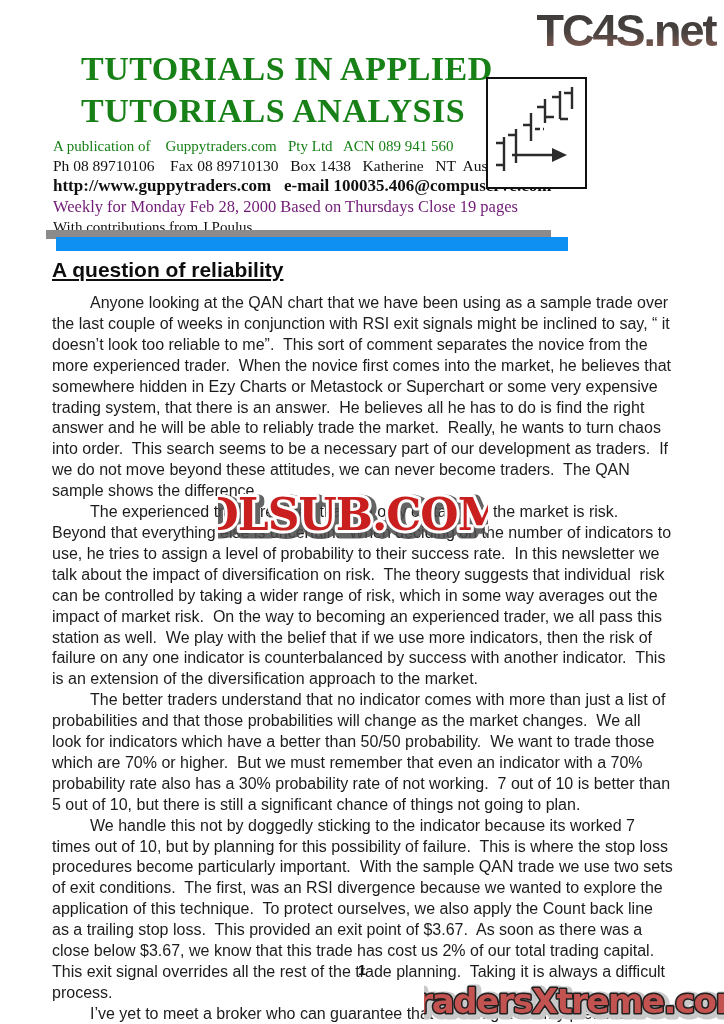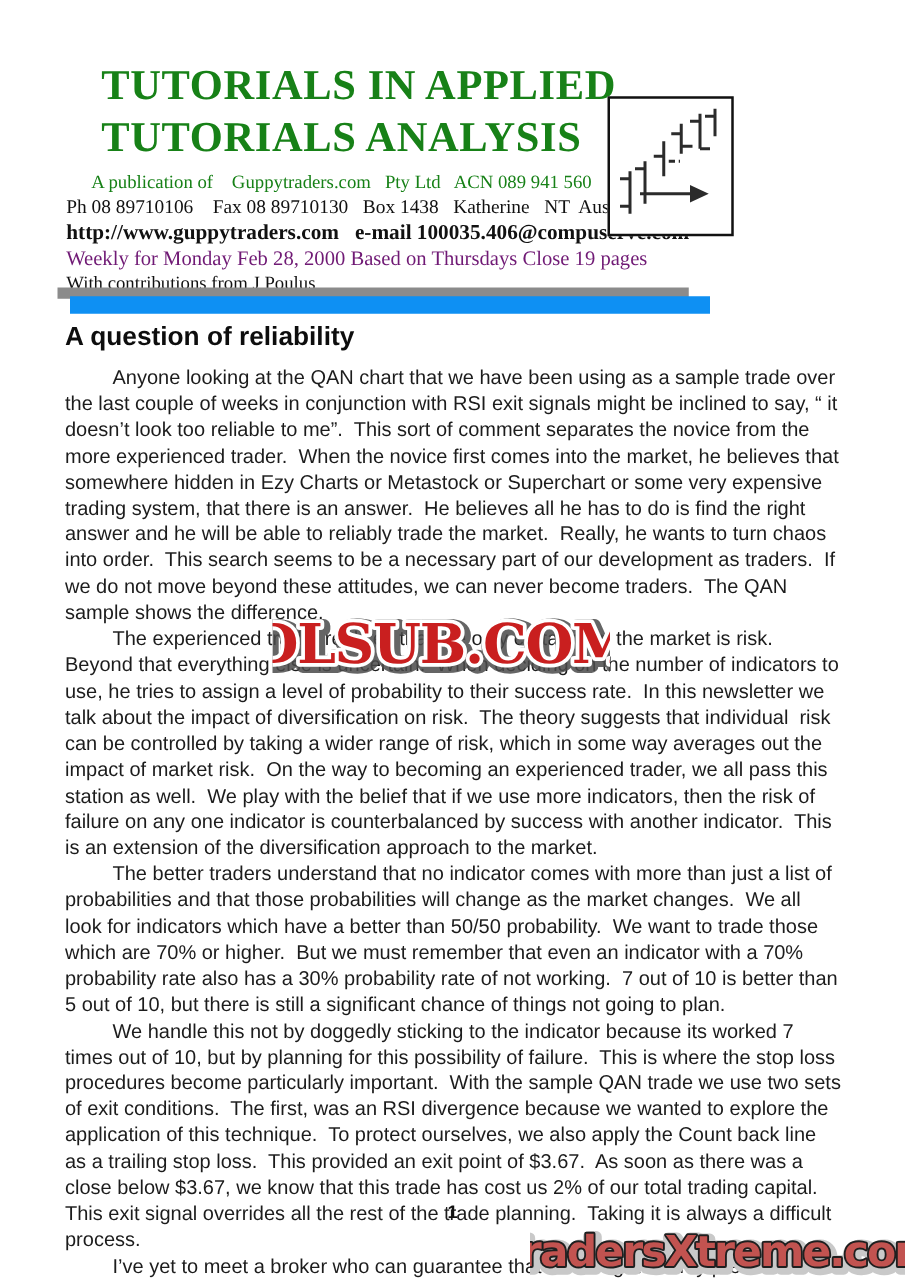--- a/index.html
+++ b/index.html
@@ -23,21 +23,21 @@
     font-size:34px;
     line-height:42px;
     color:#178117;
     letter-spacing:0.5px;
     white-space:pre-wrap;
     margin-left:28px;
   }
   .publine{
     font-family:"Liberation Serif",serif;
     font-size:15px;line-height:19px;
-    color:#178117;margin-top:5px;white-space:pre-wrap;margin-left:20px;
+    color:#178117;margin-top:5px;white-space:pre-wrap;
   }
   .contactline{
     font-family:"Liberation Serif",serif;
     font-size:15.5px;line-height:19px;
     color:#111;white-space:pre-wrap;
   }
   .webline{
     font-family:"Liberation Serif",serif;
     font-weight:bold;
     font-size:17px;line-height:21px;
@@ -66,21 +66,21 @@
 
   
   .bar-gray{position:absolute;left:46px;top:230px;width:505px;height:9px;background:#8b8b8b;}
   .bar-blue{position:absolute;left:56px;top:237px;width:512px;height:14px;background:#0e90f3;}
 
   
   .article{position:absolute;left:52px;top:257px;width:621px;}
   .article h2{
     margin:0 0 10px 0;
     font-family:"Liberation Sans",sans-serif;
-    font-weight:bold;font-size:21px;line-height:26px;color:#0d0d0d;
+    font-weight:bold;font-size:21px;line-height:26px;color:#0d0d0d;text-decoration:underline;
   }
   .article p{
     margin:0;
     font-size:16px;line-height:20.9px;
     text-indent:38px;
     white-space:pre-wrap;
     color:#1c1c1c;
   }
 
   
@@ -91,20 +91,32 @@
     position:absolute;left:0;top:962px;width:724px;
     text-align:center;font-size:14.5px;font-weight:bold;color:#111;
   }
   .txtreme{position:absolute;left:424px;top:980px;width:300px;height:44px;}
 </style>
 </head>
 <body>
 
 <div class="page">
 
+  <div class="tc4s">
+    <svg viewBox="0 0 196 54" width="196" height="54">
+      <defs>
+        <linearGradient id="tcgrad" x1="0" y1="0" x2="0" y2="1">
+          <stop offset="0" stop-color="#383838"></stop>
+          <stop offset="0.55" stop-color="#4a4340"></stop>
+          <stop offset="1" stop-color="#9a655a"></stop>
+        </linearGradient>
+      </defs>
+      <text x="98" y="42" text-anchor="middle" font-family="Liberation Sans, sans-serif" font-weight="bold" font-size="45" letter-spacing="-2" fill="url(#tcgrad)">TC4S.net</text>
+    </svg>
+  </div>
 
   <div class="masthead">
     <div class="title">TUTORIALS IN APPLIED</div>
     <div class="title">TUTORIALS ANALYSIS</div>
     <div class="publine">A publication of    Guppytraders.com   Pty Ltd   ACN 089 941 560</div>
     <div class="contactline">Ph 08 89710106    Fax 08 89710130   Box 1438   Katherine   NT  Australia   0851</div>
     <div class="webline">http://www.guppytraders.com   e-mail 100035.406@compuserve.com</div>
   </div>
 
   <div class="chartbox">

